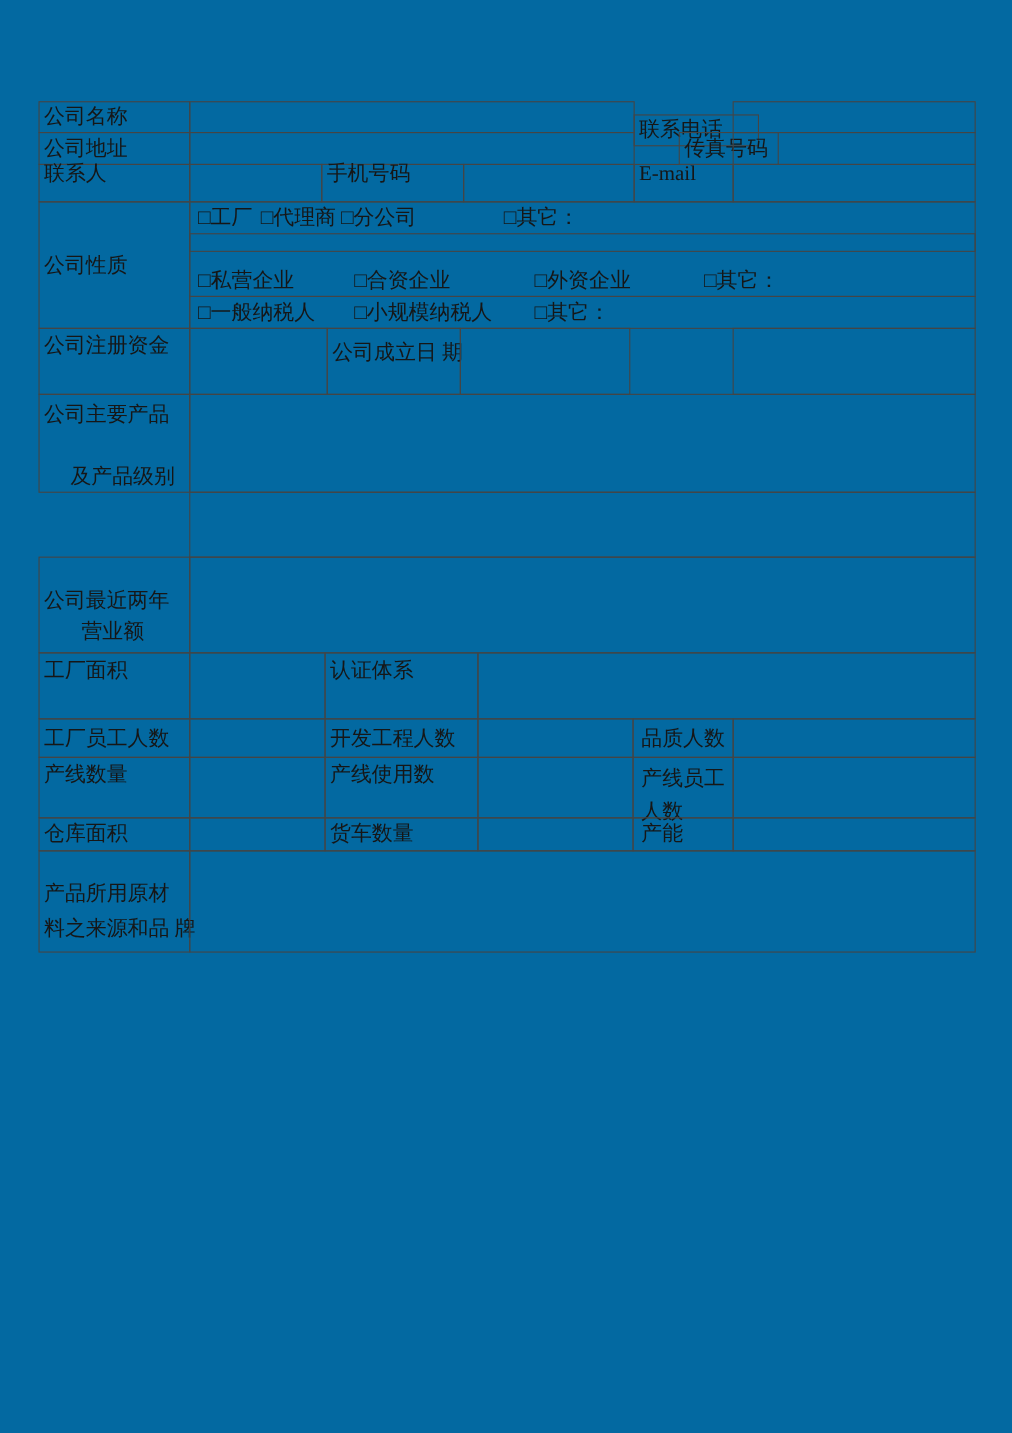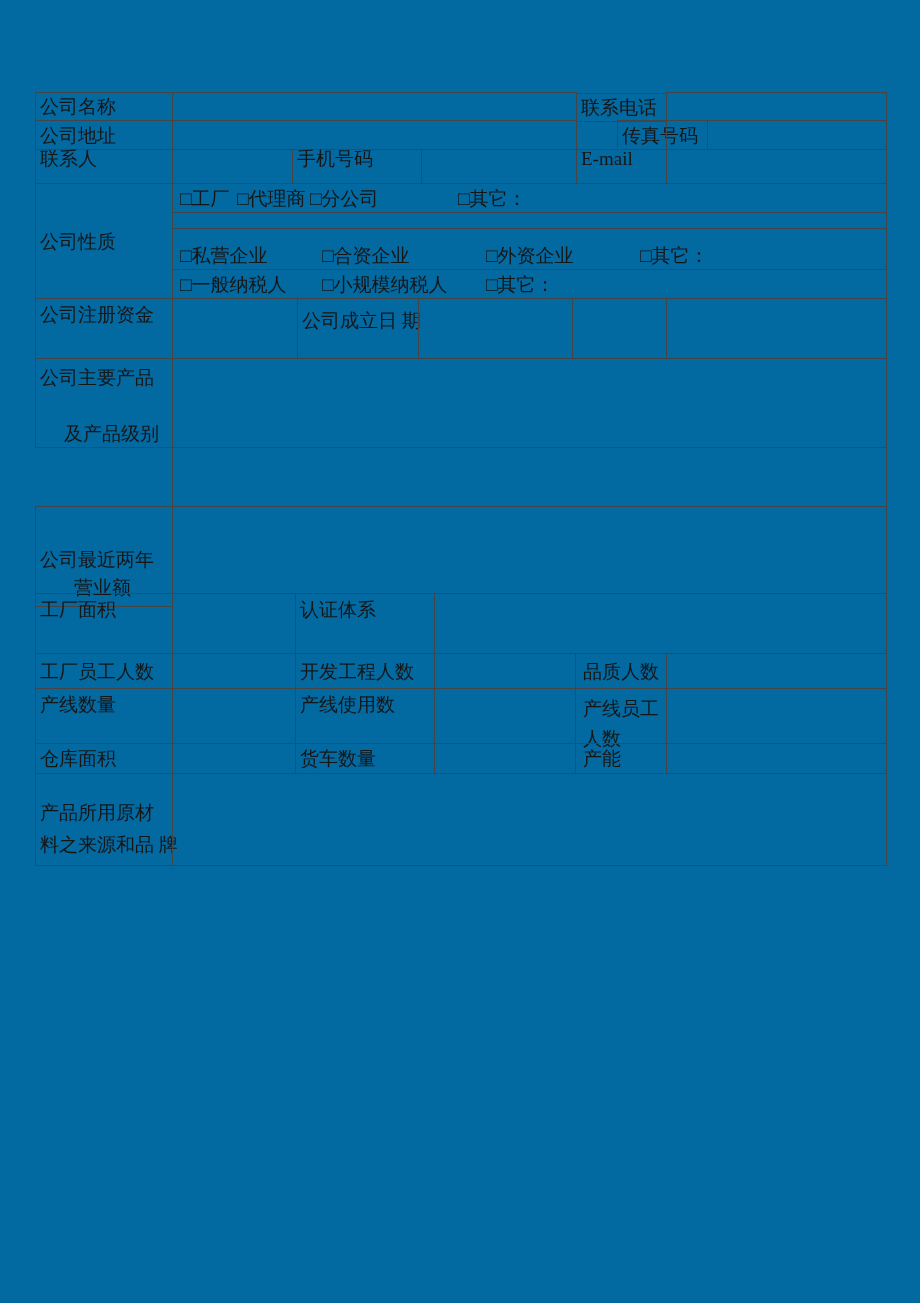--- a/index.html
+++ b/index.html
@@ -36,21 +36,21 @@
 </style>
 </head>
 <body>
 
 <div id="page">
 
   <div class="cell va-c" style="left:35px;top:92px;width:138px;height:29px;">
       <span class="nw">公司名称</span>
     </div>
   <div class="cell" style="left:172px;top:92px;width:405px;height:29px;"></div>
-  <div class="cell va-c" style="left:576px;top:93px;width:91px;height:29px;">
+  <div class="cell va-c" style="left:576px;top:104px;width:114px;height:29px;">
       <span class="nw">联系电话</span>
     </div>
   <div class="cell" style="left:666px;top:92px;width:221px;height:29px;"></div>
 
   <div class="cell va-c" style="left:35px;top:120px;width:138px;height:30px;">
       <span class="nw">公司地址</span>
     </div>
   <div class="cell" style="left:172px;top:120px;width:405px;height:30px;"></div>
   <div class="cell va-c" style="left:576px;top:120px;width:91px;height:30px;margin-left:41px;">
       <span class="nw">传真号码</span>
@@ -105,21 +105,21 @@
   <div class="cell" style="left:666px;top:298px;width:221px;height:61px;"></div>
 
   <div class="cell col between" style="left:35px;top:358px;width:138px;height:90px;padding-top:9px;padding-bottom:4px;">
     <span class="nw">公司主要产品</span>
     <span class="nw" style="margin-left:24px;">及产品级别</span>
   </div>
   <div class="cell" style="left:172px;top:358px;width:715px;height:90px;"></div>
 
   <div class="cell" style="left:172px;top:447px;width:715px;height:60px;"></div>
 
-  <div class="cell col end" style="left:35px;top:506px;width:138px;height:101px;padding-bottom:4px;line-height:28px;">
+  <div class="cell col end" style="left:35px;top:506px;width:138px;height:88px;padding-bottom:4px;line-height:28px;">
     <span class="nw">公司最近两年</span>
     <span class="nw" style="margin-left:34px;">营业额</span>
   </div>
   <div class="cell" style="left:172px;top:506px;width:715px;height:88px;"></div>
 
   <div class="cell va-t" style="left:35px;top:593px;width:138px;height:61px;">
       <span class="nw">工厂面积</span>
     </div>
   <div class="cell" style="left:172px;top:593px;width:124px;height:61px;"></div>
   <div class="cell va-t" style="left:295px;top:593px;width:140px;height:61px;">

